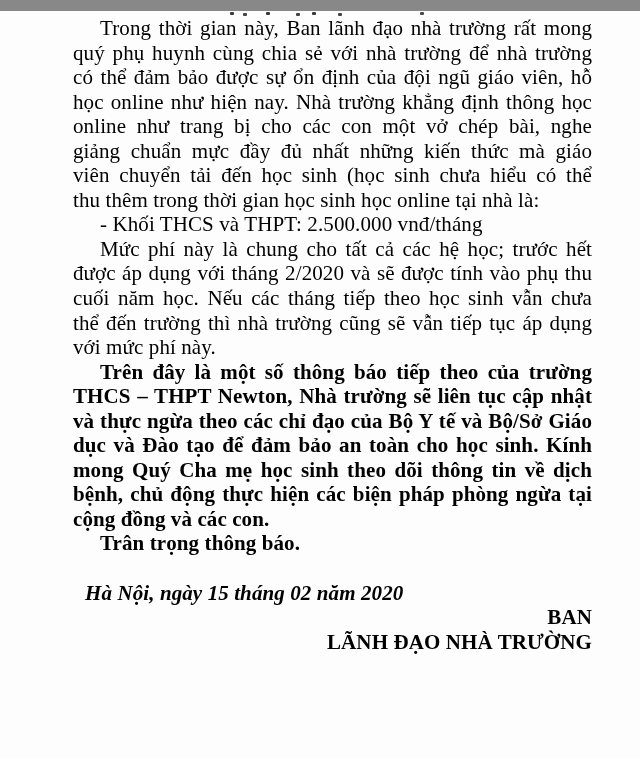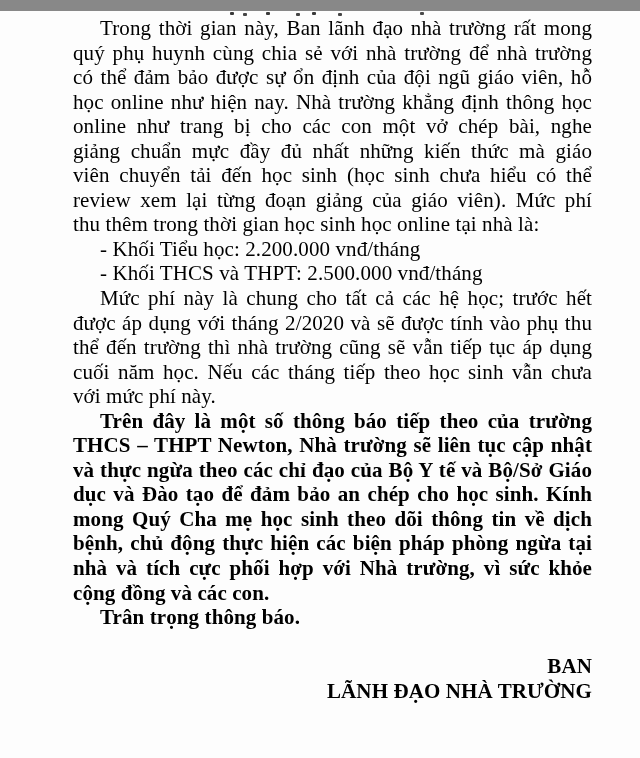--- a/index.html
+++ b/index.html
@@ -68,35 +68,33 @@
   <div class="top-remnant"></div>
   <div class="letter-body">
 
   <div class="line ind j">Trong thời gian này, Ban lãnh đạo nhà trường rất mong</div>
       <div class="line j">quý phụ huynh cùng chia sẻ với nhà trường để nhà trường</div>
       <div class="line j">có thể đảm bảo được sự ổn định của đội ngũ giáo viên, hỗ</div>
       <div class="line j">học online như hiện nay. Nhà trường khẳng định thông học</div>
       <div class="line j">online như trang bị cho các con một vở chép bài, nghe</div>
       <div class="line j">giảng chuẩn mực đầy đủ nhất những kiến thức mà giáo</div>
       <div class="line j">viên chuyển tải đến học sinh (học sinh chưa hiểu có thể</div>
-      <div class="line j">review xem lại từng đoạn giảng của giáo viên). Mức phí</div>
       <div class="line">thu thêm trong thời gian học sinh học online tại nhà là:</div>
-      <div class="line ind">- Khối Tiểu học: 2.200.000 vnđ/tháng</div>
       <div class="line ind">- Khối THCS và THPT: 2.500.000 vnđ/tháng</div>
       <div class="line ind j">Mức phí này là chung cho tất cả các hệ học; trước hết</div>
       <div class="line j">được áp dụng với tháng 2/2020 và sẽ được tính vào phụ thu</div>
+      <div class="line j">cuối năm học. Nếu các tháng tiếp theo học sinh vẫn chưa</div>
       <div class="line j">thể đến trường thì nhà trường cũng sẽ vẫn tiếp tục áp dụng</div>
-      <div class="line j">cuối năm học. Nếu các tháng tiếp theo học sinh vẫn chưa</div>
       <div class="line">với mức phí này.</div>
       <div class="line ind j b">Trên đây là một số thông báo tiếp theo của trường</div>
       <div class="line j b">THCS – THPT Newton, Nhà trường sẽ liên tục cập nhật</div>
       <div class="line j b">và thực ngừa theo các chỉ đạo của Bộ Y tế và Bộ/Sở Giáo</div>
-      <div class="line j b">dục và Đào tạo để đảm bảo an chép cho học sinh. Kính</div>
+      <div class="line j b">dục và Đào tạo để đảm bảo an toàn cho học sinh. Kính</div>
       <div class="line j b">mong Quý Cha mẹ học sinh theo dõi thông tin về dịch</div>
       <div class="line j b">bệnh, chủ động thực hiện các biện pháp phòng ngừa tại</div>
-      <div class="line j b">nhà và tích cực phối hợp với Nhà trường, vì sức khỏe</div>
       <div class="line b">cộng đồng và các con.</div>
       <div class="line ind b">Trân trọng thông báo.</div>
       <div class="line blank"></div>
+      <div class="line date">Hà Nội, ngày 15 tháng 02 năm 2020</div>
       <div class="line r b">BAN</div>
       <div class="line r b">LÃNH ĐẠO NHÀ TRƯỜNG</div>
     </div>
 </div>
 
 </body></html>

